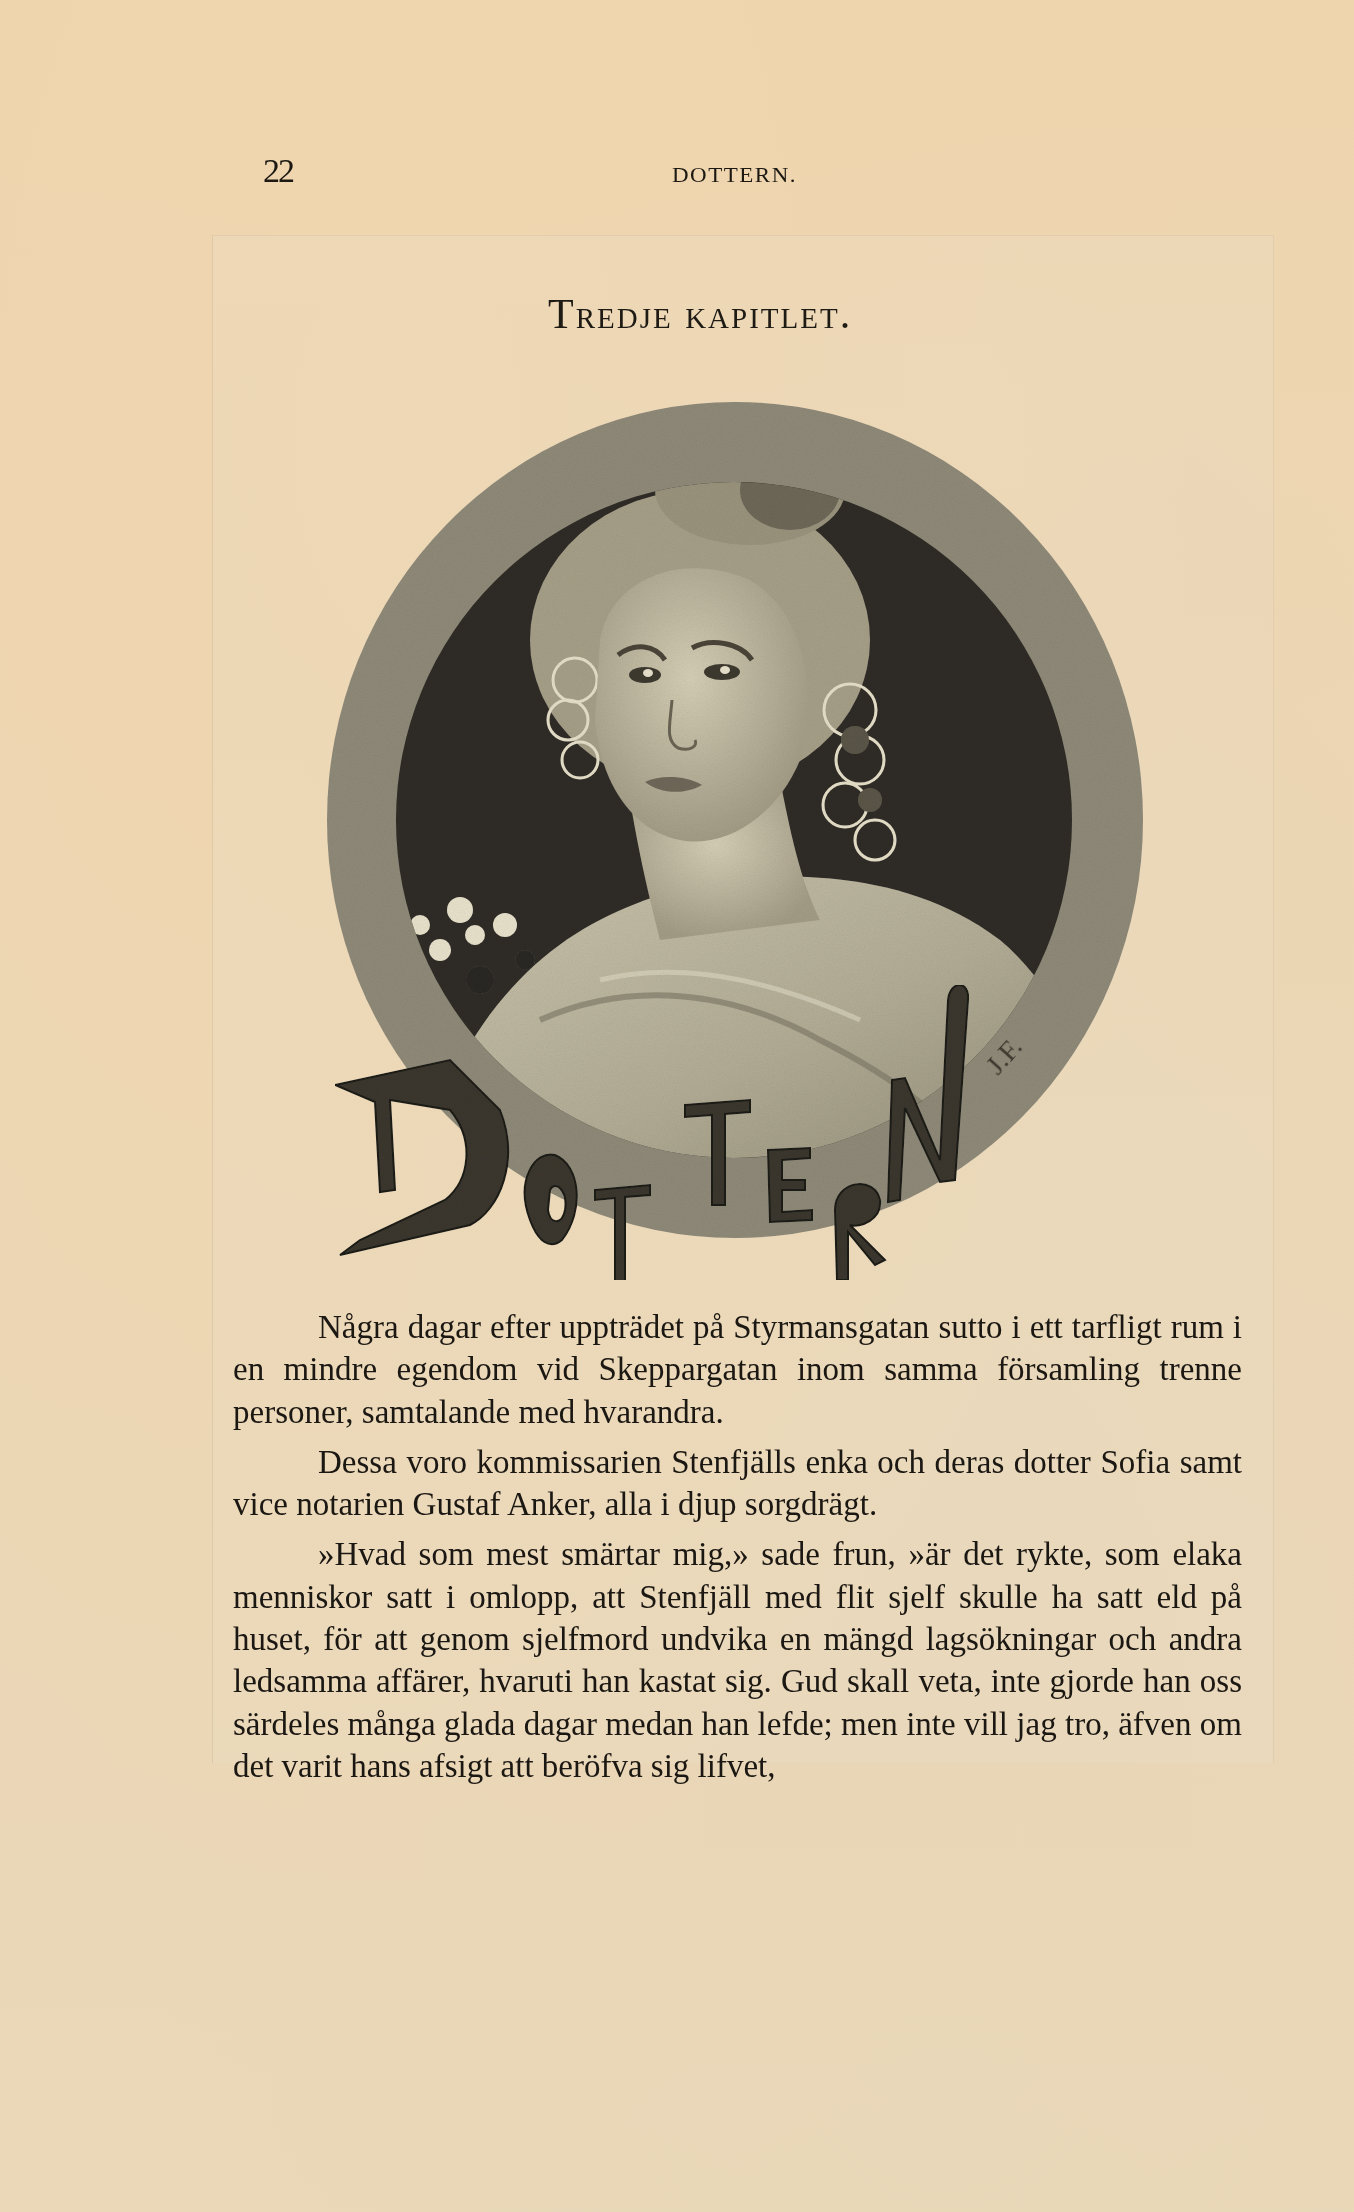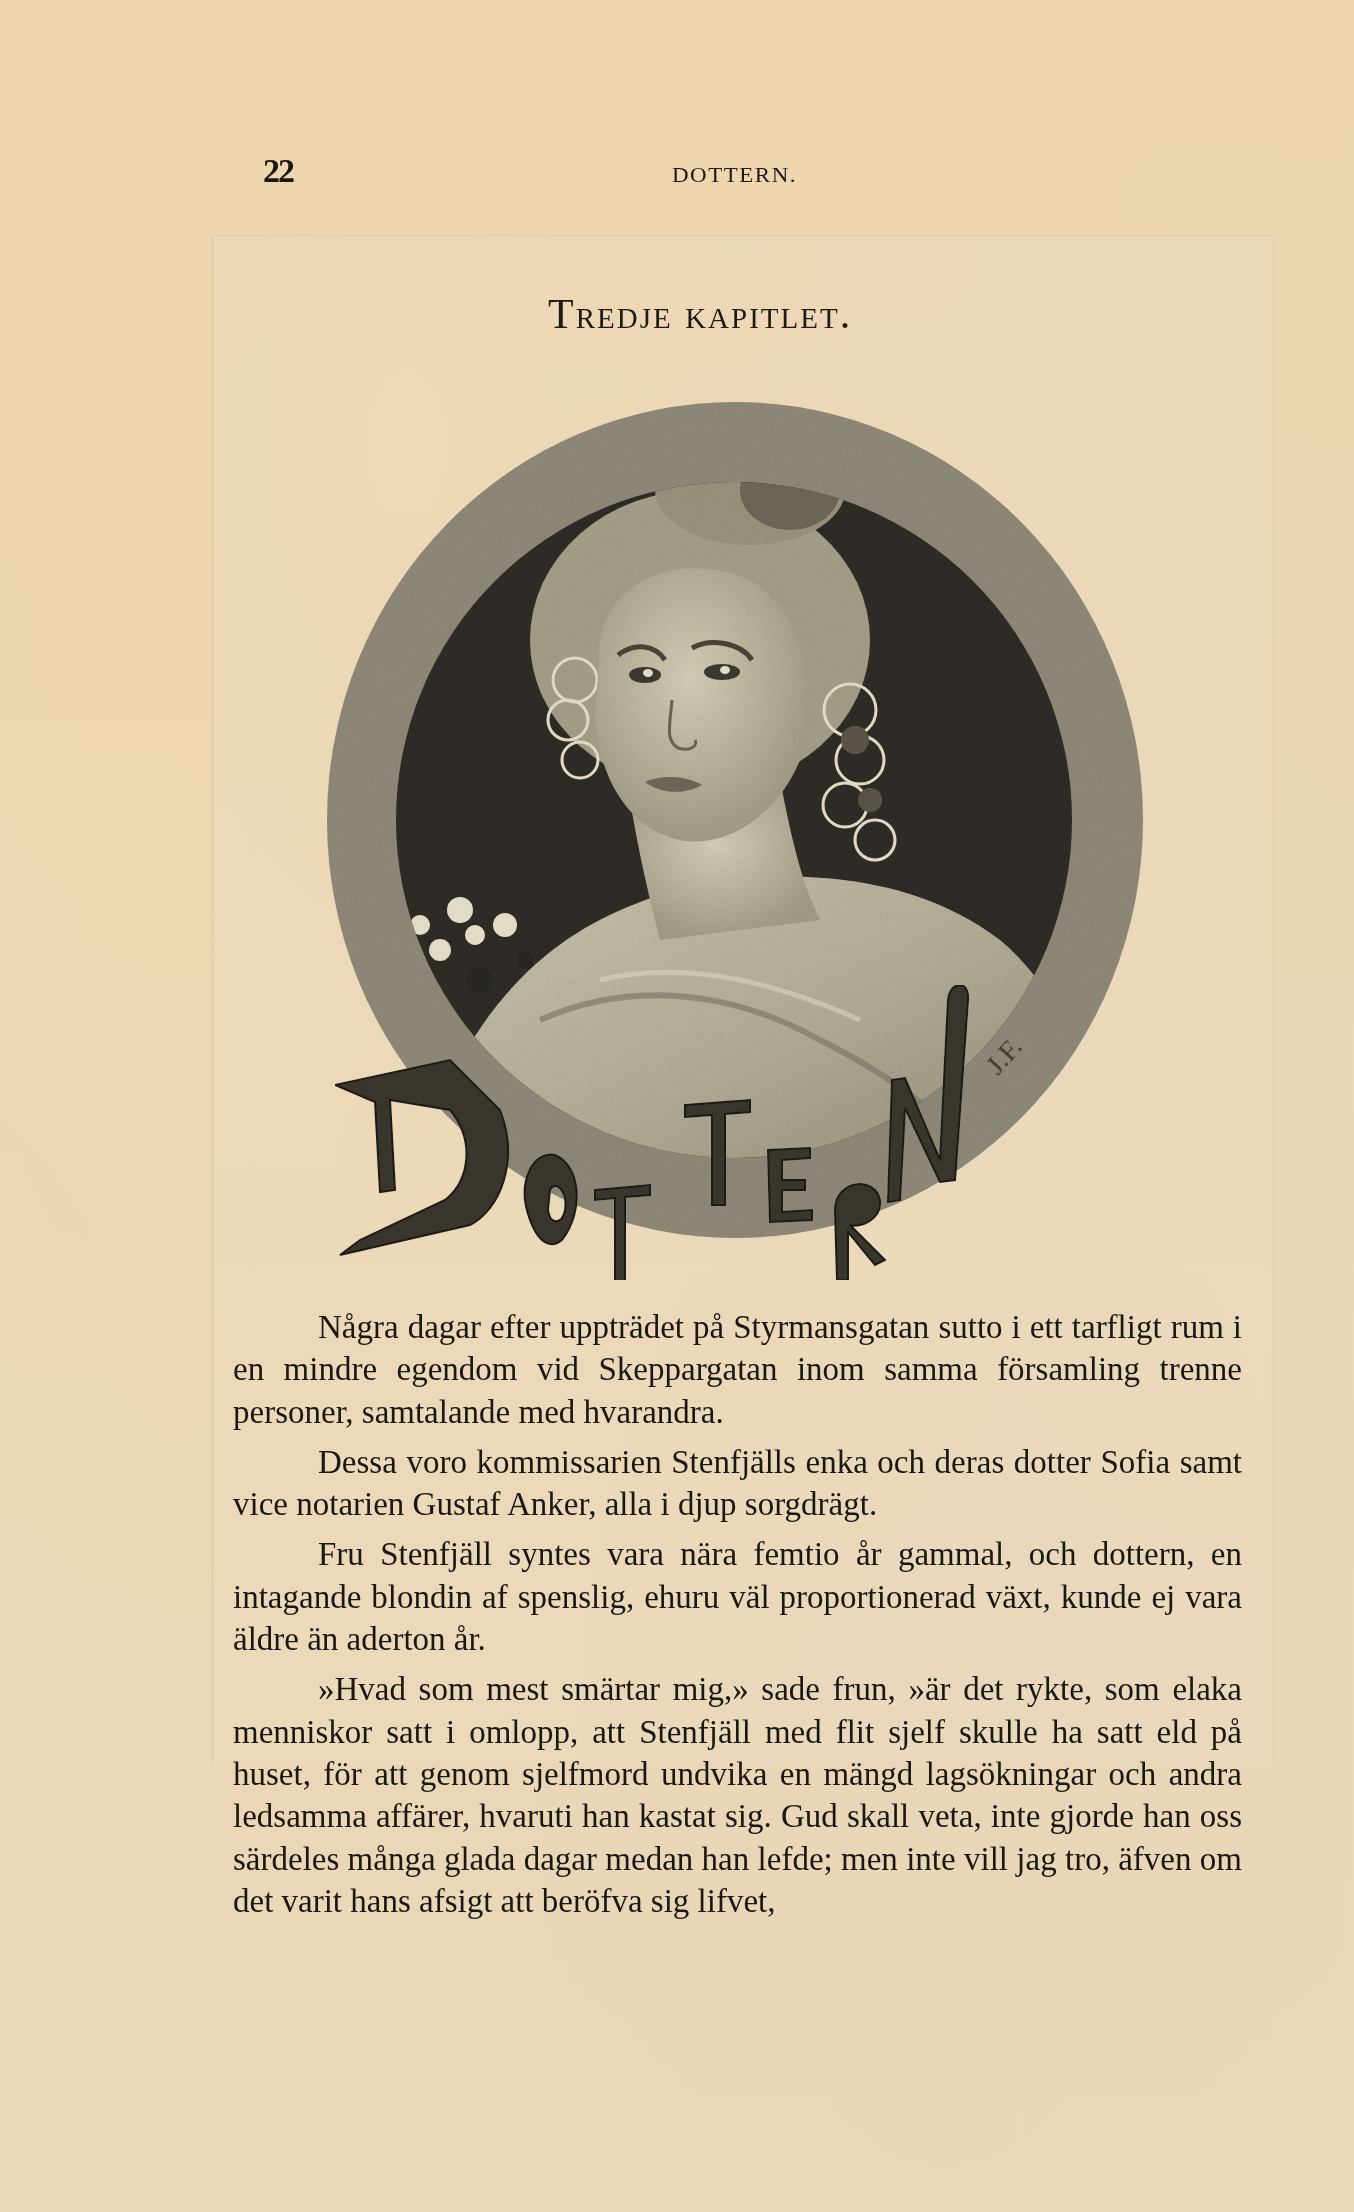--- a/index.html
+++ b/index.html
@@ -17,21 +17,21 @@
     .page { position: absolute; inset: 0; }
     .plate {
       position: absolute; left: 212px; top: 235px; width: 1060px; height: 1527px;
       background: rgba(236,222,196,0.35);
       border-left: 1px solid rgba(150,130,100,0.18);
       border-right: 1px solid rgba(150,130,100,0.12);
       border-top: 1px solid rgba(150,130,100,0.12);
     }
     .folio {
       position: absolute; left: 263px; top: 152px;
-      font-family: "Liberation Serif", serif; font-weight: bold; font-size: 34px;
+      font-family: "Liberation Serif", serif; font-weight: normal; font-size: 34px;
       letter-spacing: -2px; color: #1c1812;
     }
     .running-head {
       position: absolute; left: 672px; top: 162px;
       font-family: "Liberation Serif", serif; font-size: 23px; letter-spacing: 1.5px;
       color: #1c1812; transform: scaleY(0.95);
     }
     .chapter-title {
       position: absolute; left: 548px; top: 290px;
       font-family: "Liberation Serif", serif; font-size: 42px; letter-spacing: 2px;
@@ -154,16 +154,15 @@
       <path d="M535 830 C 535 800, 575 795, 580 820 C 582 840, 560 848, 550 845 L 585 880 L 575 885 L 548 852 L 548 900 L 537 900 Z"></path>
       <path d="M592 700 L605 698 L640 780 L648 620 C 650 600, 670 600, 668 620 L 655 800 L 640 802 L 605 728 L 600 820 L 588 822 Z"></path>
     </g>
   </svg>
 
   <div class="signature">J.F.</div>
 
   <div class="text-block">
     <p>Några dagar efter uppträdet på Styrmansgatan sutto i ett tarfligt rum i en mindre egendom vid Skeppargatan inom samma församling trenne personer, samtalande med hvarandra.</p>
     <p>Dessa voro kommissarien Stenfjälls enka och deras dotter Sofia samt vice notarien Gustaf Anker, alla i djup sorgdrägt.</p>
-    <p>Fru Stenfjäll syntes vara nära femtio år gammal, och dottern, en intagande blondin af spenslig, ehuru väl proportionerad växt, kunde ej vara äldre än aderton år.</p>
     <p>»Hvad som mest smärtar mig,» sade frun, »är det rykte, som elaka menniskor satt i omlopp, att Stenfjäll med flit sjelf skulle ha satt eld på huset, för att genom sjelfmord undvika en mängd lagsökningar och andra ledsamma affärer, hvaruti han kastat sig. Gud skall veta, inte gjorde han oss särdeles många glada dagar medan han lefde; men inte vill jag tro, äfven om det varit hans afsigt att beröfva sig lifvet,</p>
   </div>
 </div>
 
 </body></html>

